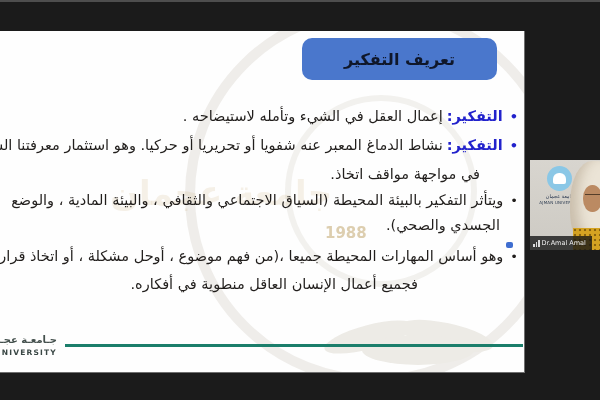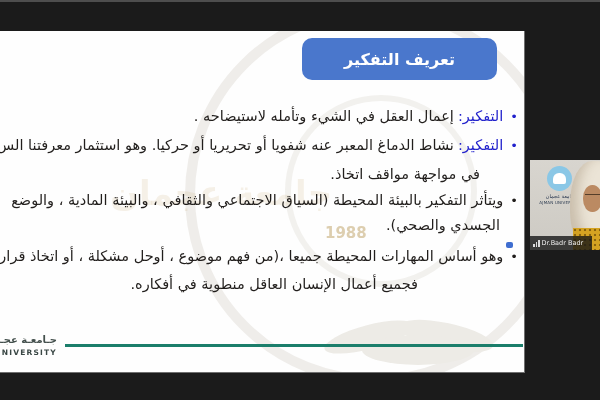--- a/index.html
+++ b/index.html
@@ -16,32 +16,32 @@
   .wm-circle{position:absolute;left:185px;top:-26px;width:360px;height:360px;border:10px solid rgba(222,218,210,0.45);border-radius:50%;}
   .wm-circle2{position:absolute;left:285px;top:64px;width:180px;height:180px;border:6px solid rgba(226,222,214,0.40);border-radius:50%;}
   .wm-calligraphy{position:absolute;left:110px;top:142px;font-size:34px;color:rgba(200,170,110,0.16);direction:rtl;white-space:nowrap;font-weight:bold;}
   .wm-year{position:absolute;left:325px;top:193px;color:rgba(193,165,110,0.55);font-size:15px;font-weight:bold;}
   .petal{position:absolute;background:#edebe6;border-radius:50%;}
   .petal.p1{left:323px;top:294px;width:92px;height:24px;transform:rotate(-15deg);}
   .petal.p2{left:398px;top:292px;width:96px;height:26px;transform:rotate(12deg);}
   .petal.p3{left:362px;top:304px;width:112px;height:30px;}
 
   .title-box{position:absolute;left:302px;top:7px;width:195px;height:42px;background:#4a77cc;border-radius:10px;
-             display:flex;align-items:center;justify-content:center;color:#ffffff;font-weight:bold;font-size:16px;direction:rtl;}
+             display:flex;align-items:center;justify-content:center;color:#0f172a;font-weight:bold;font-size:16px;direction:rtl;}
 
   .ln{position:absolute;direction:rtl;white-space:nowrap;font-size:14.5px;line-height:20px;color:#211e1c;}
   .ln0{right:6px;top:75px;}
   .ln1{right:6px;top:104px;}
   .ln2{right:44px;top:133px;}
   .ln3{right:6px;top:159px;}
   .ln4{right:24px;top:184px;}
   .ln5{right:6px;top:215px;}
   .ln6{right:106px;top:243px;}
   .bdot{margin-left:7px;font-size:13px;}
-  .blue{color:#2222cc;font-weight:normal;margin-top:44px;}
+  .blue{color:#2222cc;font-weight:bold;margin-top:44px;}
   .lead{margin-left:4px;}
 
   .blue-dot{position:absolute;left:506px;top:211px;width:7px;height:6px;background:#3f6ed0;border-radius:2px;}
 
   .footer-line{position:absolute;left:65px;top:313px;width:458px;height:3px;background:#1b7e6b;}
   .footer-ar{position:absolute;right:467px;top:303px;font-size:10px;color:#44504d;direction:rtl;white-space:nowrap;font-weight:bold;}
   .footer-en{position:absolute;right:467px;top:317px;font-size:7.5px;letter-spacing:1.2px;color:#3a4745;white-space:nowrap;font-weight:bold;}
 
   
   .webcam{position:absolute;left:530px;top:160px;width:70px;height:90px;overflow:hidden;
@@ -122,17 +122,17 @@
     <div class="person-hijab"></div>
     <div class="person-face"></div>
     <div class="person-glasses"></div>
     <div class="person-torso"></div>
     <div class="name-tag">
       <span class="mic-bars">
           <i class="b1"></i>
           <i class="b2"></i>
           <i class="b3"></i>
         </span>
-      <span class="name-text">Dr.Badr Badr</span>
+      <span class="name-text">Dr.Amal Amal</span>
     </div>
   </div>
 
 </div>
 
 </body></html>

